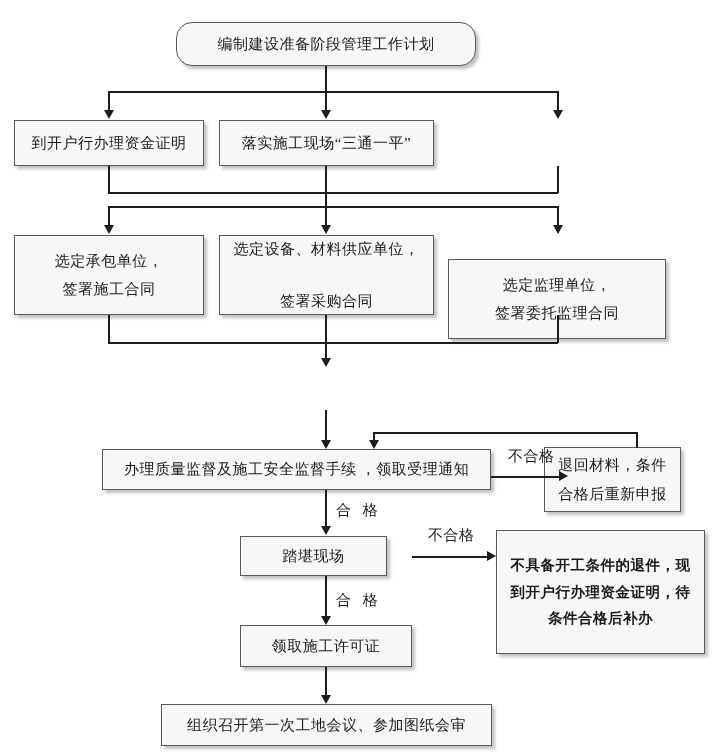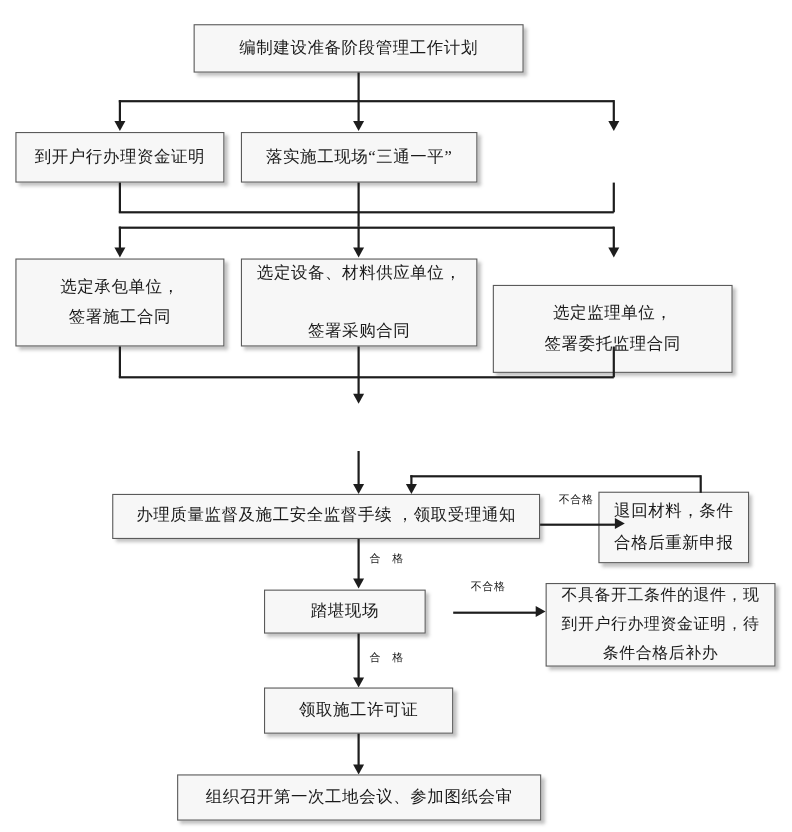--- a/index.html
+++ b/index.html
@@ -55,33 +55,33 @@
     position: absolute;
     width: 0; height: 0;
     border-top: 5px solid transparent;
     border-bottom: 5px solid transparent;
     border-left: 9px solid #1d1d1d;
   }
 
   .edge-label {
     position: absolute;
     font-family: "Liberation Serif", "DejaVu Serif", serif;
-    font-size: 10px;
+    font-size: 15px;
     color: #1a1a1a;
     white-space: nowrap;
     letter-spacing: 0.5px;
   }
   .edge-label.spaced { letter-spacing: 4px; }
 </style>
 </head>
 <body>
 
 <div id="canvas">
 
-  <div class="node" style="left:176px; top:22px; width:300px; height:44px;">
+  <div class="node" style="left:176px; top:22px; width:300px; height:44px;border-radius:16px;">
     <span class="ln">编制建设准备阶段管理工作计划</span>
   </div>
 
   <div class="vline" style="left:325px; top:66px; height:26px;"></div>
 
   <div class="hline" style="left:108px; top:91px; width:450px;"></div>
   <div class="vline" style="left:108px; top:91px; height:25px;"></div>
   <div class="vline" style="left:325px; top:91px; height:25px;"></div>
   <div class="vline" style="left:557px; top:91px; height:25px;"></div>
   <div class="arrow-down" style="left:104px; top:110px;"></div>
@@ -150,21 +150,21 @@
   <div class="arrow-down" style="left:369px; top:440px;"></div>
 
   <div class="vline" style="left:325px; top:490px; height:40px;"></div>
   <div class="arrow-down" style="left:321px; top:526px;"></div>
   <div class="edge-label spaced" style="left:336px; top:501px;">合  格</div>
 
   <div class="node" style="left:240px; top:536px; width:147px; height:40px;">
     <span class="ln">踏堪现场</span>
   </div>
 
-  <div class="node three-line" style="left:496px; top:530px; width:209px; height:76px;">
+  <div class="node three-line" style="left:496px; top:530px; width:209px; height:124px;font-weight:bold;">
     <span class="ln">不具备开工条件的退件，现</span>
     <span class="ln">到开户行办理资金证明，待</span>
     <span class="ln">条件合格后补办</span>
   </div>
 
   <div class="hline" style="left:412px; top:556px; width:76px;"></div>
   <div class="arrow-right" style="left:487px; top:551px;"></div>
   <div class="edge-label" style="left:428px; top:526px;">不合格</div>
 
   <div class="vline" style="left:325px; top:576px; height:44px;"></div>

